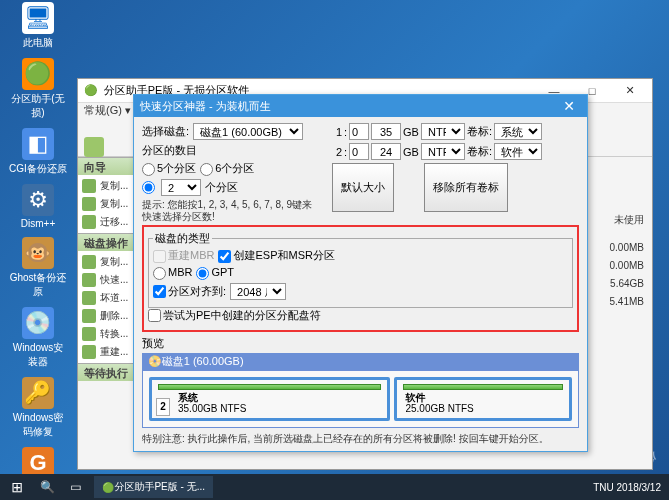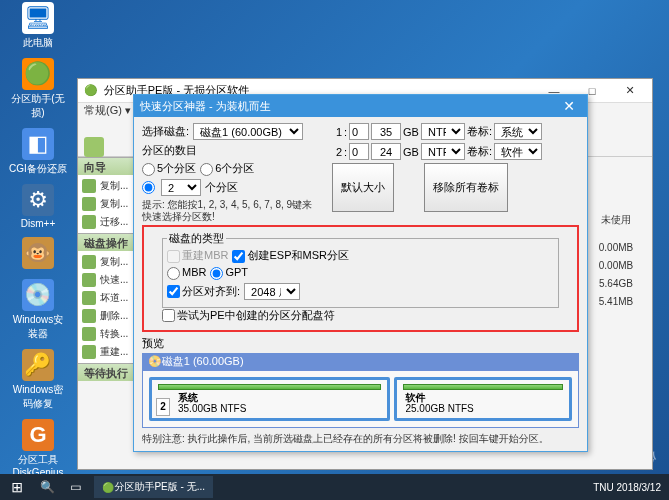--- a/index.html
+++ b/index.html
@@ -40,21 +40,21 @@
 .tbtn .ti { width:20px; height:20px; background:#9cc66a; border-radius:3px; }
 
 
 .side { position:absolute; left:0; top:78px; width:115px; bottom:0; }
 .panel-head { background:linear-gradient(#cfe5c1,#b7d49d); height:18px; font-size:11px; padding:2px 6px; font-weight:bold; color:#444; border-top:1px solid #aaa; }
 .panel-body { background:#fff; padding:2px 0; }
 .panel-item { display:flex; align-items:center; height:18px; padding:0 4px; font-size:10px; color:#333; }
 .panel-item .pi-ico { width:14px; height:14px; margin-right:4px; background:#7fb259; border-radius:2px; }
 
 .right-strip { position:absolute; right:4px; top:134px; width:60px; font-size:10px; color:#333; }
-.right-strip div { height:18px; text-align:center; padding-right:4px; }
+.right-strip div { height:18px; text-align:right; padding-right:4px; }
 
 
 .dialog { position:absolute; left:133px; top:94px; width:455px; height:358px; background:#f0f0f0; border:1px solid #4aa0e0; box-shadow:2px 2px 6px rgba(0,0,0,.3); display:flex; flex-direction:column; }
 .dlg-title { height:22px; background:#3a92db; color:#fff; display:flex; align-items:center; padding:0 6px; font-size:11px; }
 .dlg-title .spacer { flex:1; }
 .dlg-close { width:24px; text-align:center; font-size:14px; cursor:pointer; }
 
 .dlg-body { flex:1; padding:6px 8px; overflow:hidden; }
 .row { display:flex; align-items:center; margin-bottom:3px; font-size:11px; gap:4px; }
 label { font-size:11px; }
@@ -67,21 +67,21 @@
 .top-right { flex:1; }
 
 .sz-row { display:flex; align-items:center; gap:2px; margin-bottom:3px; }
 .sz-row .num { width:10px; text-align:right; }
 .sz-row .spin { width:20px; }
 .sz-row input.size { width:30px; text-align:center; }
 
 .tip { font-size:10px; color:#333; line-height:12px; }
 
 
-.redbox { border:2px solid #e33; padding:4px 18px; margin:2px 0 4px; }
+.redbox { border:2px solid #e33; padding:4px 4px; margin:2px 0 4px; }
 fieldset { border:1px solid #aaa; padding:2px 4px 4px; }
 legend { font-size:11px; padding:0 2px; }
 
 
 .preview-head { background:#6b8fd6; color:#fff; font-size:11px; padding:2px 6px; height:17px; display:flex; align-items:center; }
 .preview-box { border:1px solid #6b8fd6; padding:6px; background:#f8f8f8; height:58px; display:flex; gap:4px; }
 .part { border:3px solid #4a90d9; border-radius:2px; padding:3px 6px; font-size:10px; display:flex; flex-direction:column; justify-content:center; position:relative; }
 .part .bar { height:6px; background:linear-gradient(#8fd67a,#5ab53e); border:1px solid #3a8a28; margin-bottom:2px; }
 .part .pn { position:absolute; left:4px; top:18px; width:14px; height:18px; background:#fff; border:1px solid #aaa; text-align:center; line-height:16px; font-weight:bold; }
 .part .txt { margin-left:20px; line-height:11px; }
@@ -104,20 +104,21 @@
     <div class="di">
         <div class="ico ico-blue">◧</div>
         <span>CGI备份还原</span>
       </div>
     <div class="di">
         <div class="ico ico-gear">⚙</div>
         <span>Dism++</span>
       </div>
     <div class="di">
         <div class="ico ico-monkey">🐵</div>
+        <span>Ghost备份还原</span>
       </div>
     <div class="di">
         <div class="ico ico-cd">💿</div>
         <span>Windows安装器</span>
       </div>
     <div class="di">
         <div class="ico ico-key">🔑</div>
         <span>Windows密码修复</span>
       </div>
     <div class="di">

